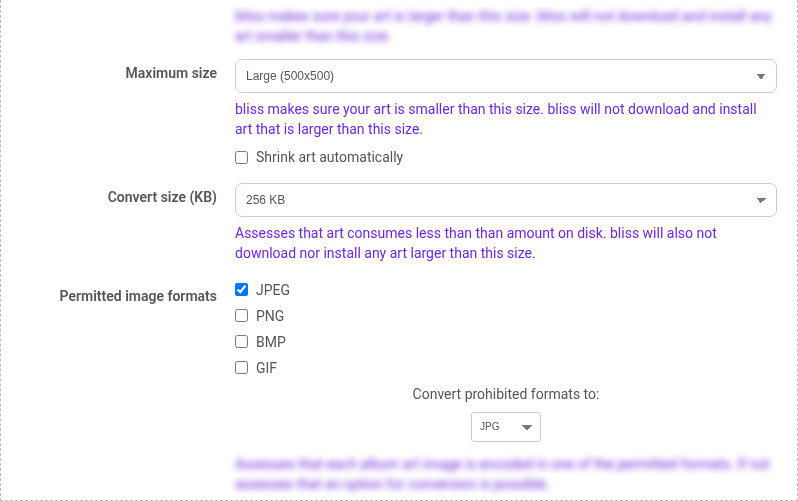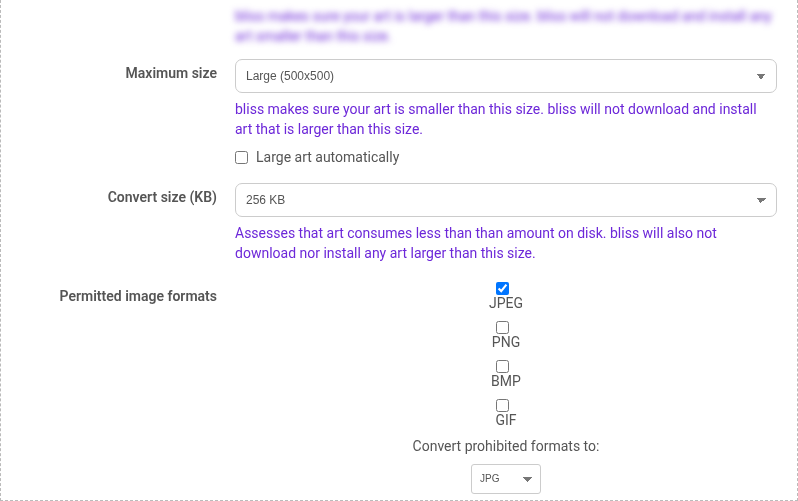--- a/index.html
+++ b/index.html
@@ -82,21 +82,20 @@
       margin-bottom: 4px;
     }
     .checkbox-line input[type="checkbox"] {
       margin-right: 8px;
       width: 13px;
       height: 13px;
     }
     .fmt-list .checkbox-line {
       margin-top: 0;
       margin-bottom: 10px;
-      flex-direction: column;
     }
     .convert-line {
       display: flex;
       align-items: center;
       gap: 10px;
       margin-top: 2px;
       flex-direction: column;
     }
     .spacer-top {
       padding-top: 0;
@@ -117,21 +116,21 @@
 
   <div class="row">
     <div class="label-col">Maximum size</div>
     <div class="control-col">
       <select class="select">
         <option>Large (500x500)</option>
       </select>
       <div class="help">bliss makes sure your art is smaller than this size. bliss will not download and install art that is larger than this size.</div>
       <label class="checkbox-line">
         <input type="checkbox" style="">
-        <span>Large art automatically</span>
+        <span>Shrink art automatically</span>
       </label>
     </div>
   </div>
 
   <div class="row" style="margin-top:14px">
     <div class="label-col">Convert size (KB)</div>
     <div class="control-col">
       <select class="select">
         <option>256 KB</option>
       </select>

